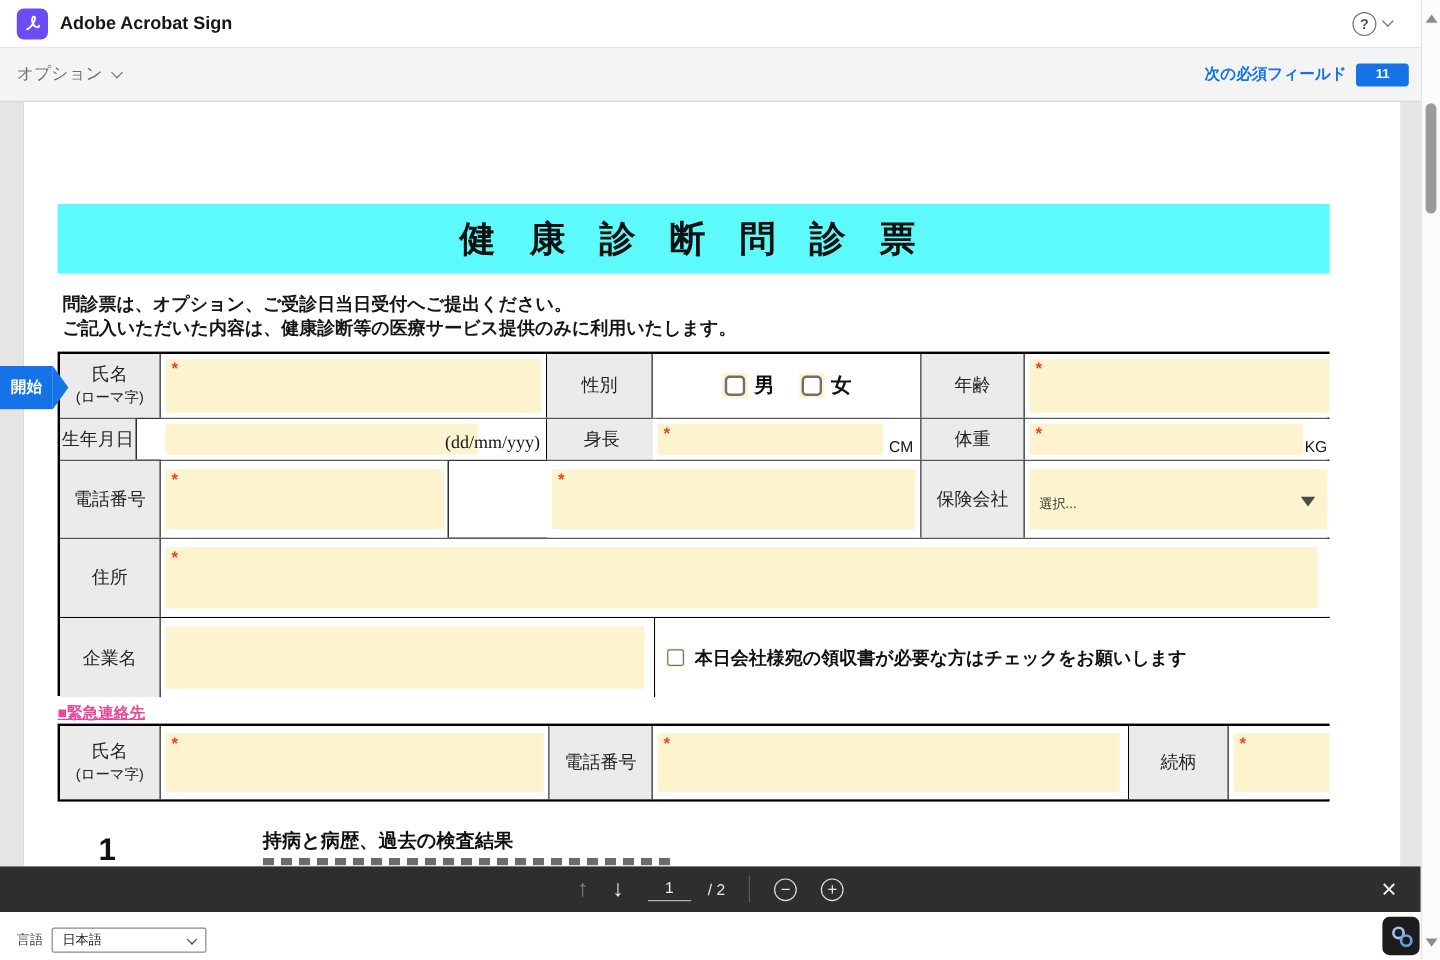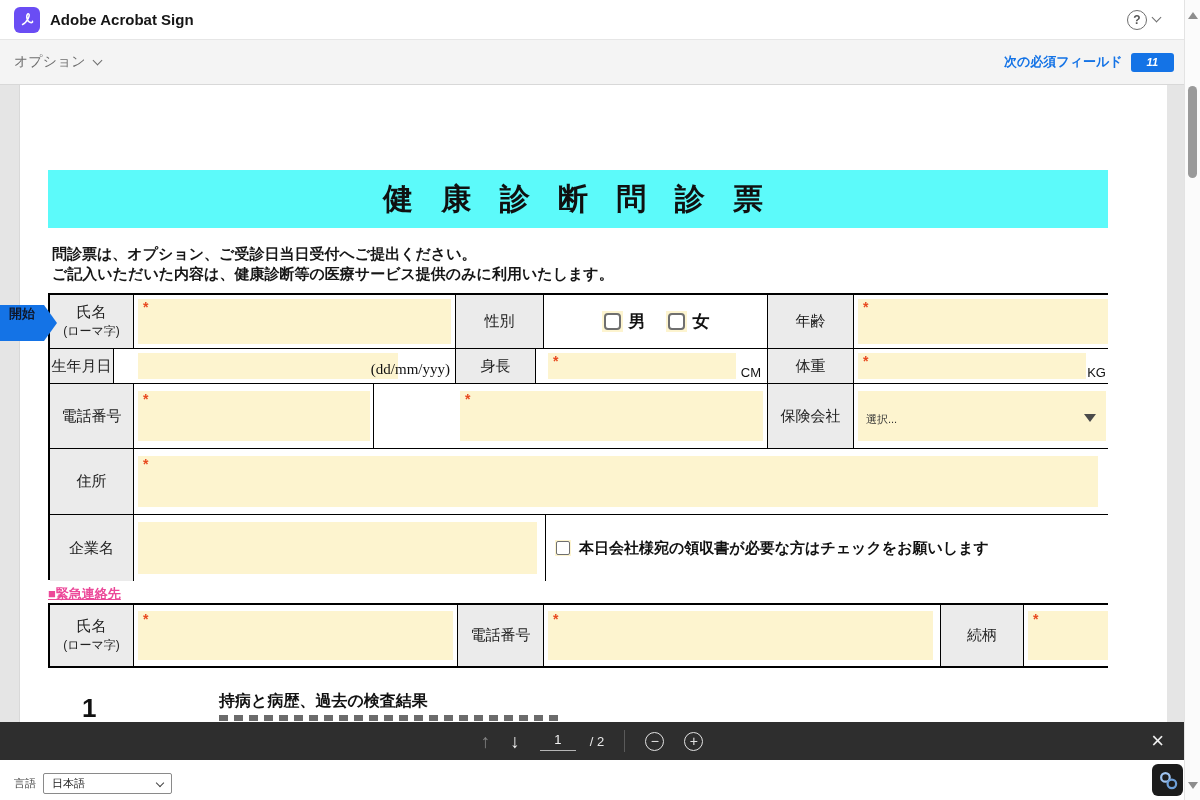--- a/index.html
+++ b/index.html
@@ -23,21 +23,21 @@
 
   
   .sub-toolbar{position:absolute;left:0;top:40px;width:1200px;height:45px;background:#f4f4f4;
     border-bottom:1px solid #d8d8d8;display:flex;align-items:center;z-index:5;}
   .options{position:absolute;left:14px;display:flex;align-items:center;gap:8px;
     font-size:14px;color:#6e6e6e;cursor:pointer;font-family:Liberation Mono, monospace;}
   .doc-title{width:100%;text-align:center;font-size:15px;color:#5c5c5c;}
   .next-required{position:absolute;right:26px;display:flex;align-items:center;gap:8px;cursor:pointer;}
   .next-required .txt{font-size:13px;font-weight:700;color:var(--accent-blue,#1473e6);}
   .badge{min-width:22px;height:19px;background:var(--accent-blue,#1473e6);color:#fff;border-radius:3px;
-    font-size:11px;font-weight:700;display:flex;align-items:center;justify-content:center;padding:0 16px;font-style:italic;}
+    font-size:11px;font-weight:700;display:flex;align-items:center;justify-content:center;padding:0 16px;}
 
   
   .doc-area{position:absolute;left:0;top:85px;width:1184px;height:637px;background:#e5e5e5;}
   .page{position:absolute;left:19px;top:0;width:1148px;height:637px;background:#fff;
     border-left:1px solid #d9d9d9;}
 
   .cyan-bar{position:absolute;left:28px;top:85px;width:1060px;height:58px;
     background:var(--cyan,#5cfafa);display:flex;align-items:center;justify-content:center;}
   .form-title{font-size:30px;font-weight:700;letter-spacing:10px;color:#101010;}
 
@@ -80,21 +80,21 @@
     text-decoration:underline;}
   .emg-tbl{top:518px;height:65px;}
 
   .sec1-num{position:absolute;left:62px;top:608px;font-size:26px;font-weight:700;color:#111;}
   .sec1-title{position:absolute;left:199px;top:606px;font-size:16px;font-weight:700;color:#111;}
   .clip-line{position:absolute;left:199px;top:630px;width:340px;height:6px;opacity:.75;
     background:repeating-linear-gradient(90deg,#3a3a3a 0 9px,transparent 9px 15px);}
 
   
   .start-tag{position:absolute;left:0;top:305px;width:44px;height:36px;background:var(--accent-blue,#1473e6);
-    color:#0f172a;font-size:13px;font-weight:700;display:flex;justify-content:center;
+    color:#ffffff;font-size:13px;font-weight:700;display:flex;align-items:center;justify-content:center;
     z-index:8;cursor:pointer;}
   .start-tag::after{content:"";position:absolute;right:-13px;top:0;width:0;height:0;
     border-top:18px solid transparent;border-bottom:18px solid transparent;
     border-left:13px solid var(--accent-blue,#1473e6);}
 
   
   .bottom-toolbar{position:absolute;left:0;top:722px;width:1184px;height:38px;
     background:var(--toolbar-dark,#2e2e2e);display:flex;align-items:center;justify-content:center;z-index:6;}
   .pager{display:flex;align-items:center;gap:20px;}
   .arrow-btn{font-size:19px;line-height:19px;cursor:pointer;}
@@ -205,21 +205,21 @@
       </div>
 
       <div class="row" style="height:35px;">
         <div class="c lbl" style="left:0;width:64px;">
           <span>生年月日</span>
         </div>
         <div class="c cell" style="left:84px;width:322px;">
           <div class="field" style="left:4px;width:260px;top:4px;bottom:4px;"></div>
           <span class="fmt">(dd/mm/yyy)</span>
         </div>
-        <div class="c lbl" style="left:406px;width:80px;">
+        <div class="c lbl" style="left:406px;width:92px;">
           <span>身長</span>
         </div>
         <div class="c cell" style="left:494px;width:224px;">
           <div class="field" style="left:4px;width:188px;top:4px;bottom:4px;">
             <span class="req">*</span>
           </div>
           <span class="unit" style="right:6px;">CM</span>
         </div>
         <div class="c lbl" style="left:718px;width:86px;">
           <span>体重</span>

